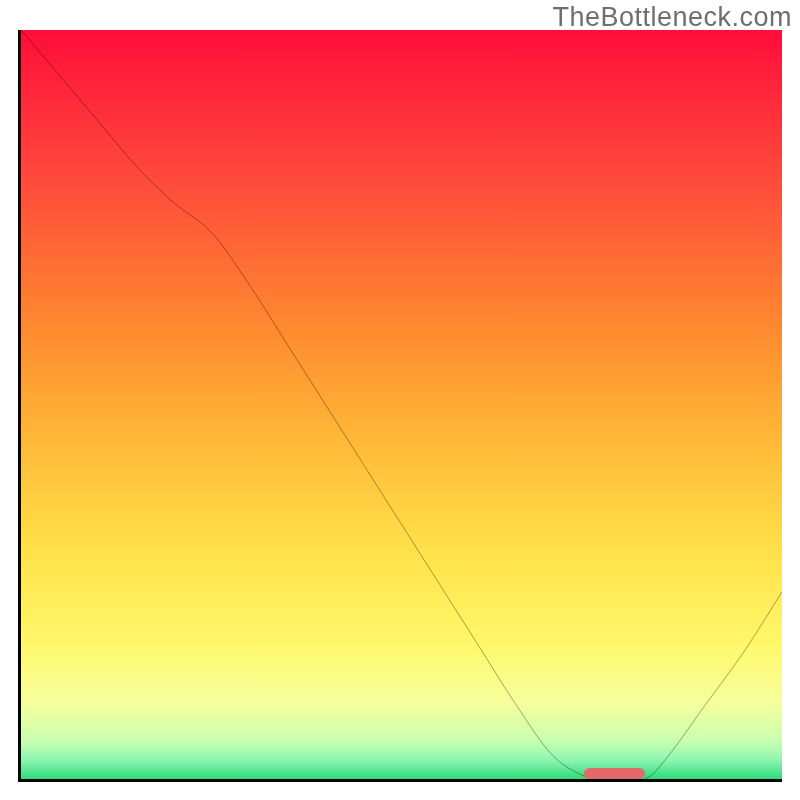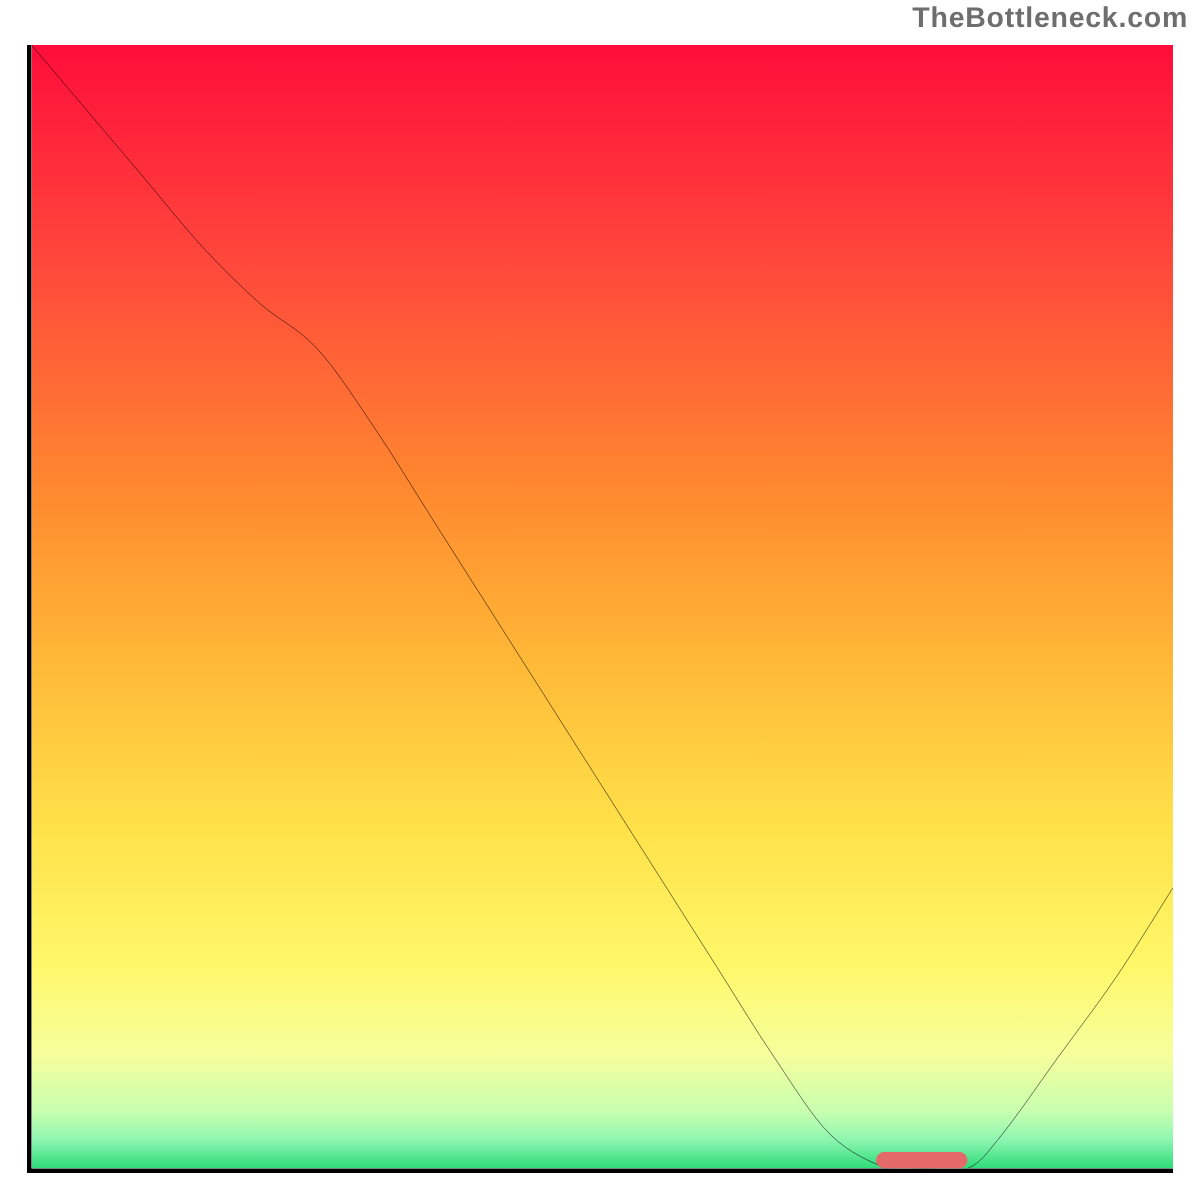--- a/index.html
+++ b/index.html
@@ -12,22 +12,22 @@
   }
   .frame {
     position: relative;
     width: 800px;
     height: 800px;
   }
   .watermark {
     position: absolute;
     top: 2px;
     right: 8px;
-    font-size: 19px;
-    font-weight: 700;
+    font-size: 27px;
+    font-weight: 400;
     color: #6e6e6e;
     letter-spacing: 0.5px;
   }
   .plot-area {
     position: absolute;
     left: 18px;
     top: 30px;
     width: 764px;
     height: 752px;
     border-left: 3px solid #000;

